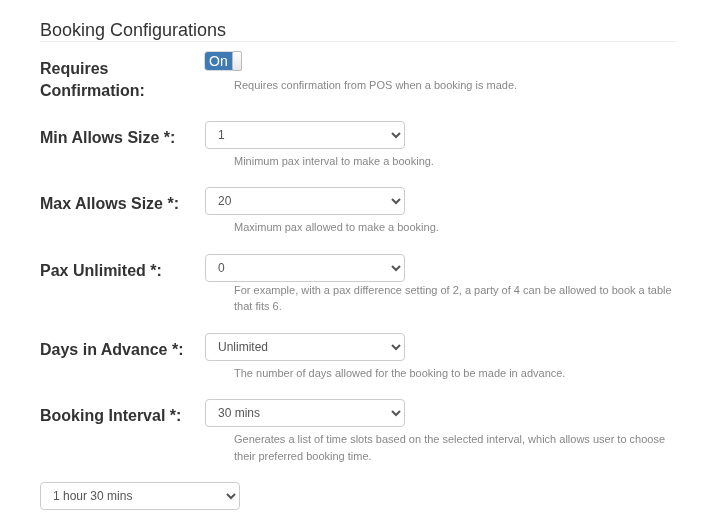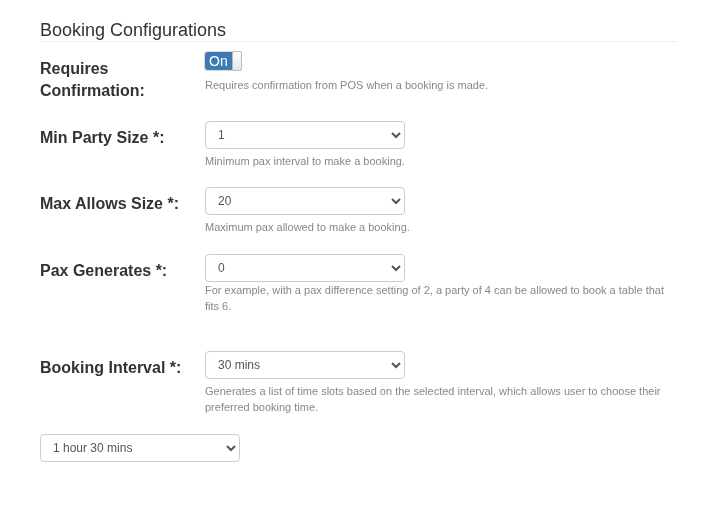--- a/index.html
+++ b/index.html
@@ -34,20 +34,21 @@
       line-height: 1.4;
     }
     .control-col {
       flex: 1;
     }
     .help {
       color: #888;
       font-size: 11px;
       margin-top: 4px;
       line-height: 1.5;
+      margin-left: 29px;
     }
     select, input[type="text"] {
       width: 200px;
       height: 28px;
       padding: 2px 8px;
       border: 1px solid #ccc;
       border-radius: 4px;
       font-size: 12px;
       background: #fff;
       color: #555;
@@ -95,50 +96,57 @@
     <div class="toggle">
       <div class="toggle-bg"></div>
       <span class="toggle-text">On</span>
       <div class="toggle-knob"></div>
     </div>
     <div class="help">Requires confirmation from POS when a booking is made.</div>
   </div>
 </div>
 
 <div class="row">
-  <div class="label-col">Min Party Size *:</div>
+  <div class="label-col">Min Allows Size *:</div>
   <div class="control-col">
     <select>
       <option>1</option>
     </select>
     <div class="help">Minimum pax interval to make a booking.</div>
   </div>
 </div>
 
 <div class="row">
   <div class="label-col">Max Allows Size *:</div>
   <div class="control-col">
     <select>
       <option>20</option>
     </select>
     <div class="help">Maximum pax allowed to make a booking.</div>
   </div>
 </div>
 
 <div class="row">
-  <div class="label-col">Pax Generates *:</div>
+  <div class="label-col">Pax Unlimited *:</div>
   <div class="control-col">
     <select>
       <option>0</option>
     </select>
     <div class="help" style="margin-top:0">For example, with a pax difference setting of 2, a party of 4 can be allowed to book a table that fits 6.</div>
   </div>
 </div>
 
 <div class="row">
+  <div class="label-col">Days in Advance *:</div>
+  <div class="control-col">
+    <select>
+      <option>Unlimited</option>
+    </select>
+    <div class="help">The number of days allowed for the booking to be made in advance.</div>
+  </div>
 </div>
 
 <div class="row">
   <div class="label-col">Booking Interval *:</div>
   <div class="control-col">
     <select>
       <option>30 mins</option>
     </select>
     <div class="help">Generates a list of time slots based on the selected interval, which allows user to choose their preferred booking time.</div>
   </div>

